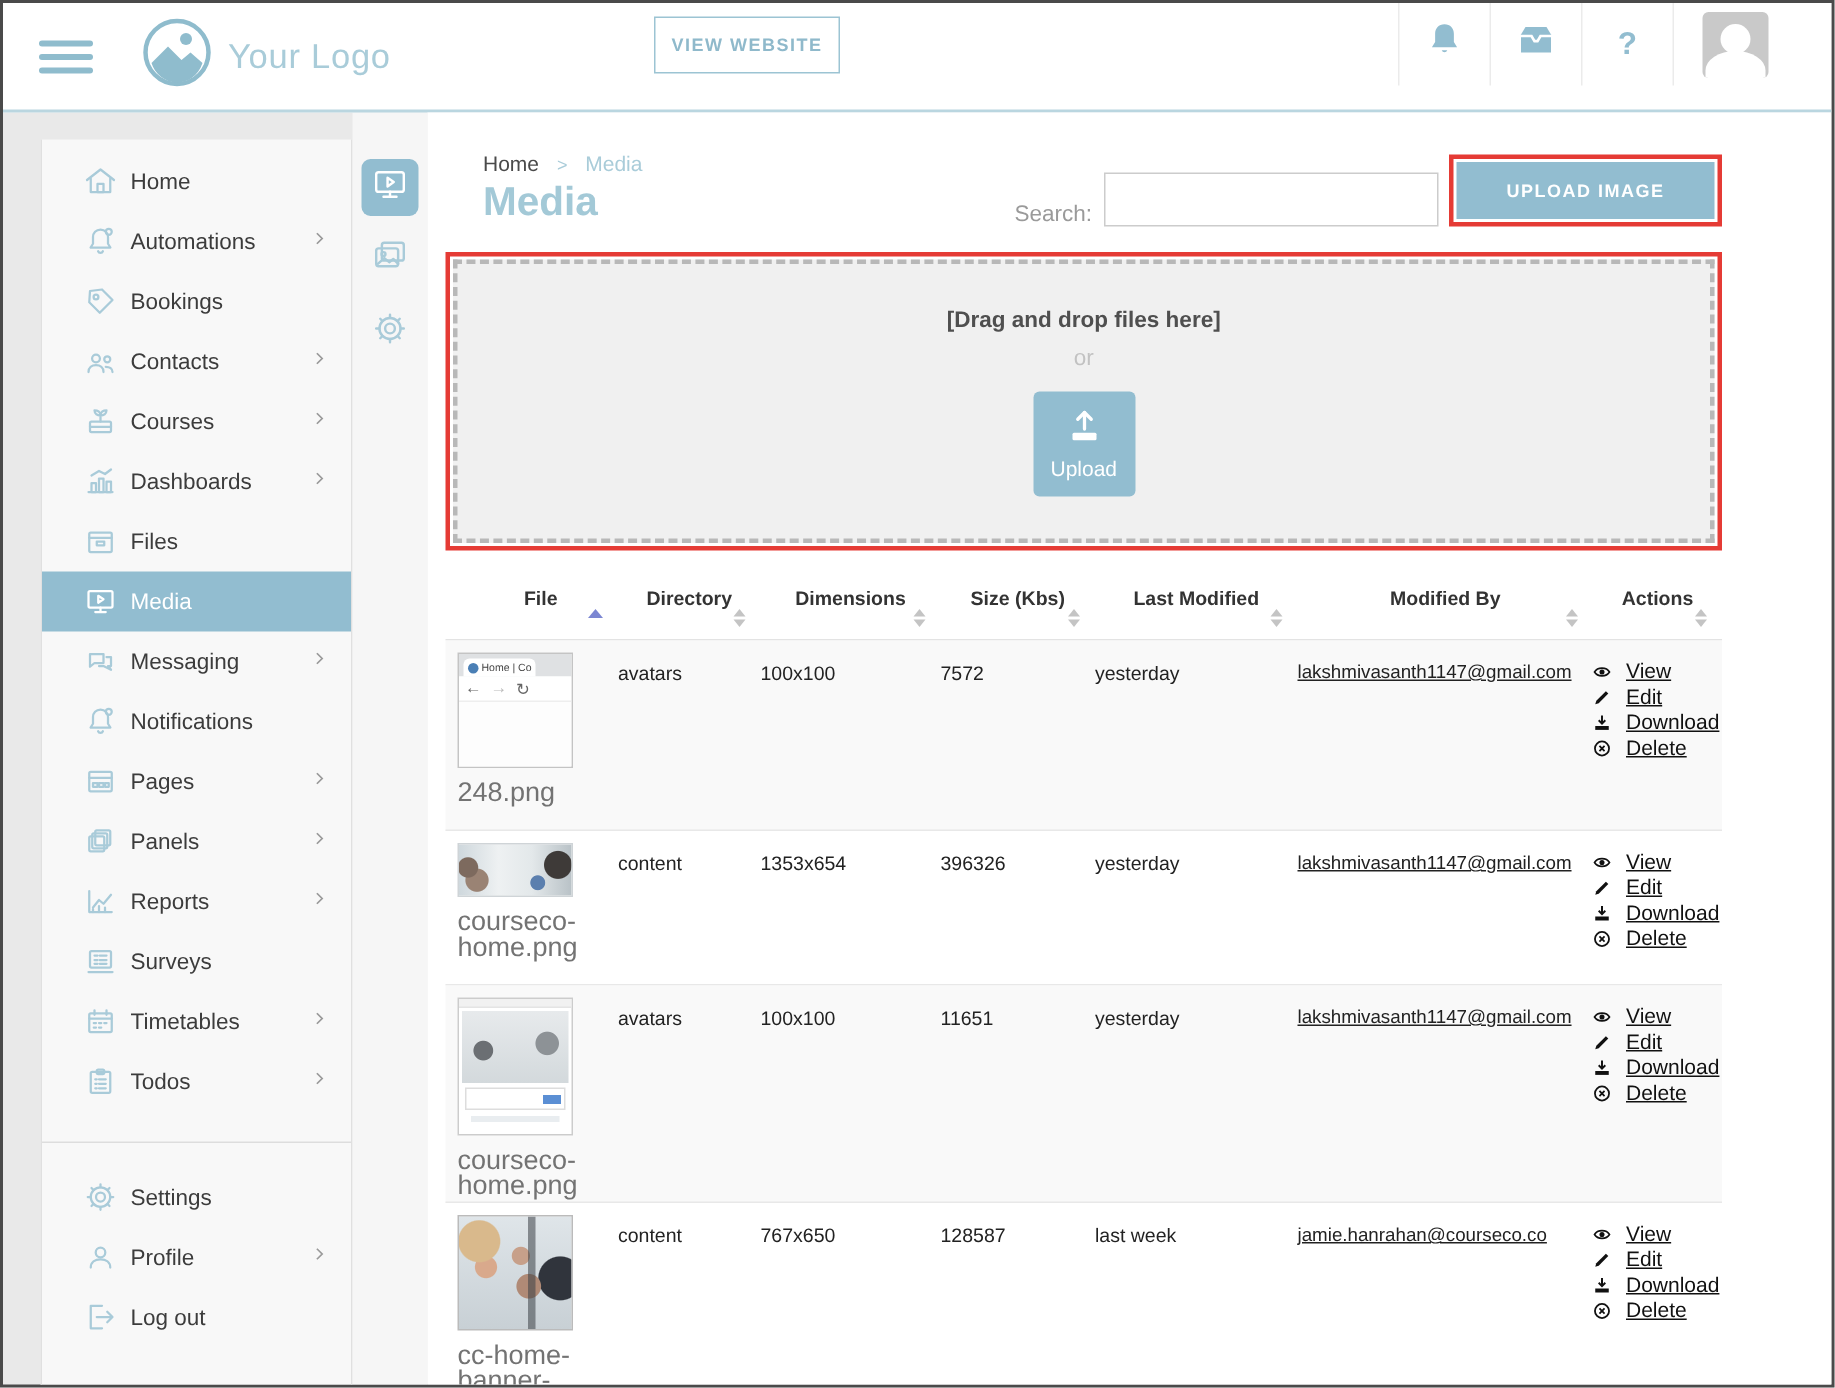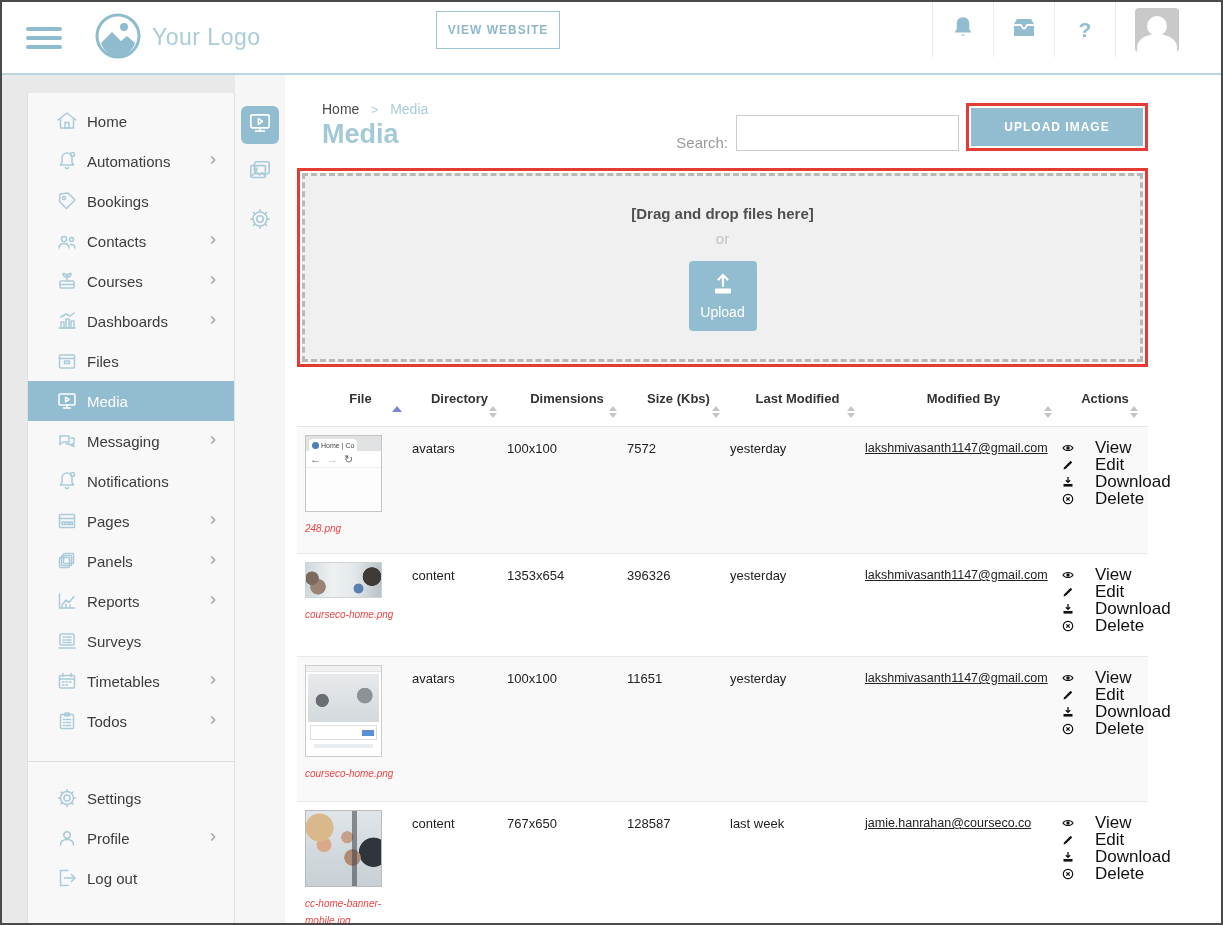--- a/index.html
+++ b/index.html
@@ -99,23 +99,23 @@
   .t-cell { font-size:13px; color:#222; padding-top:14px; }
   .t-head .t-cell { padding-top:6px; }
   .cell-file-h { padding-left:12px; }
   .sorts { margin-left:auto; margin-right:10px; display:flex; flex-direction:column; gap:2px; cursor:pointer; }
   .tri-up { width:0; height:0; border-left:4px solid transparent; border-right:4px solid transparent; border-bottom:5px solid #c4c4c4; }
   .tri-dn { width:0; height:0; border-left:4px solid transparent; border-right:4px solid transparent; border-top:5px solid #c4c4c4; }
   .tri-up.sorted { border-bottom:6px solid #7b86d2; border-left-width:5px; border-right-width:5px; }
   .data-row { border-bottom:1px solid #e8e8e8; }
   .data-row.odd { background:#f9f9f9; }
   .cell-file { padding:8px 0 10px 8px; }
-  .file-name { font-size:10px; color:#ef4444; margin-top:8px; width:104px; line-height:17px;font-style:italic; }
+  .file-name { font-size:18px; color:#737373; margin-top:8px; width:104px; line-height:17px; }
   .actions-cell { padding-top:12px; }
-  .action-link { display:flex; align-items:center; gap:21px; font-size:17px; color:#111; line-height:17px; cursor:pointer; }
+  .action-link { display:flex; align-items:center; gap:10px; font-size:14px; color:#111; line-height:17px; cursor:pointer;text-decoration:underline; }
   .action-link svg { width:12px; height:12px; flex:none; }
   .email { font-size:12.5px;text-decoration:underline; }
   .r1 { height:127px; } .r2 { height:103px; } .r3 { height:145px; } .r4 { height:131px; } .r5 { height:120px; }
   
   .thumb { border:1px solid #c4c4c4; overflow:hidden; cursor:pointer; background:#fff; }
   .thumb-browser { width:77px; height:77px; }
   .tb-tabstrip { height:15px; background:#dfe1e3; display:flex; align-items:flex-end; }
   .tb-tab { background:#fff; border-radius:4px 4px 0 0; height:12px; margin-left:3px; display:flex; align-items:center; padding:0 3px; }
   .tb-dot { width:7px; height:7px; border-radius:50%; background:#4a7fb5; margin-right:2px; flex:none; }
   .tb-tabtext { font-size:7px; color:#444; white-space:nowrap; }

